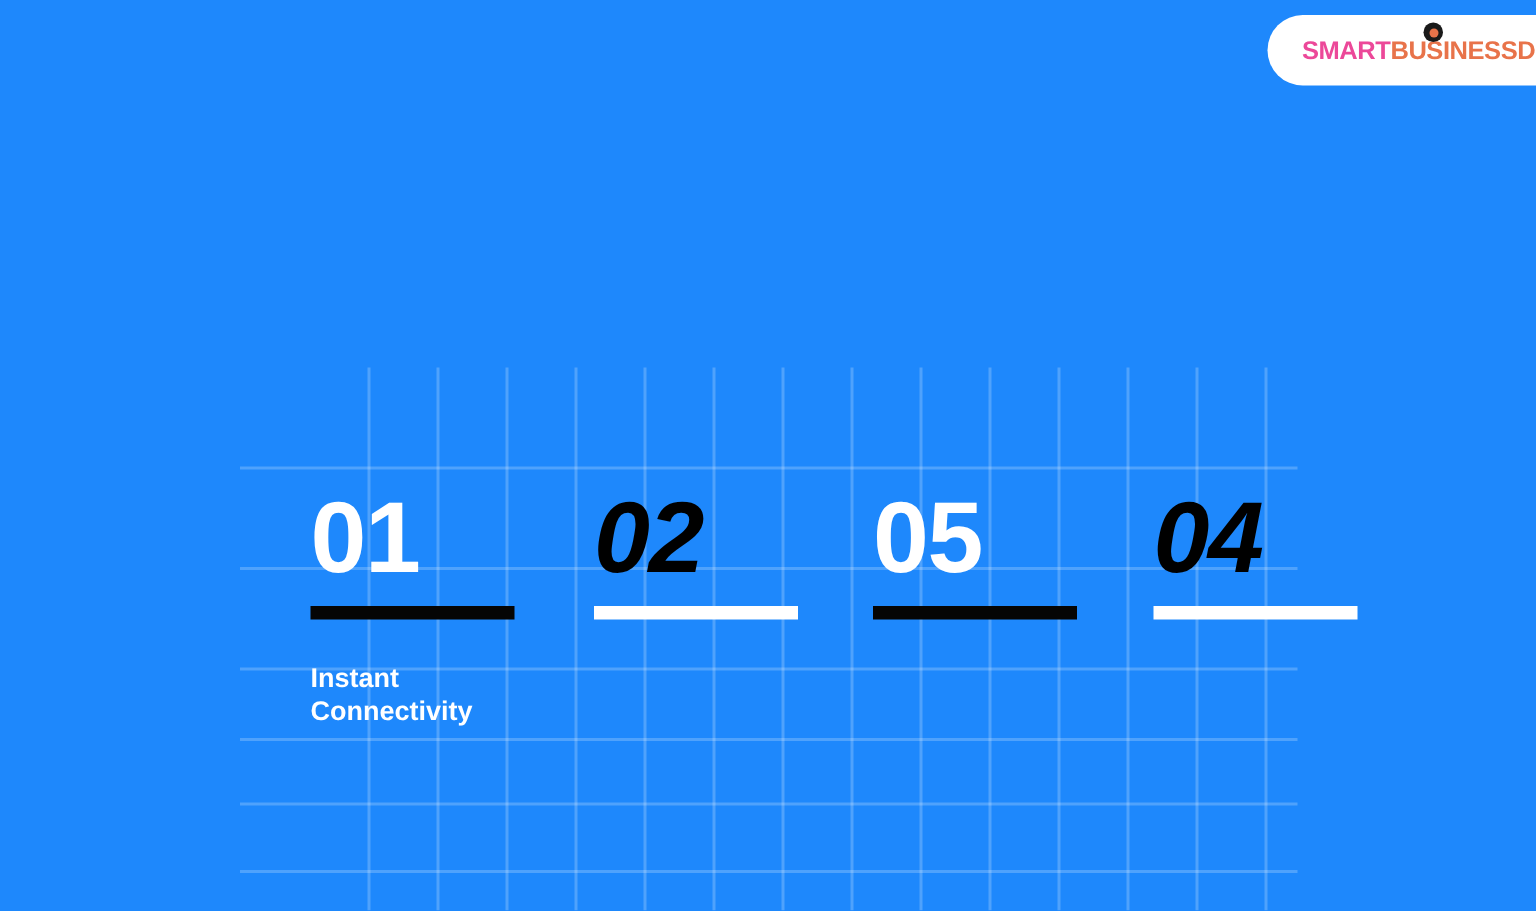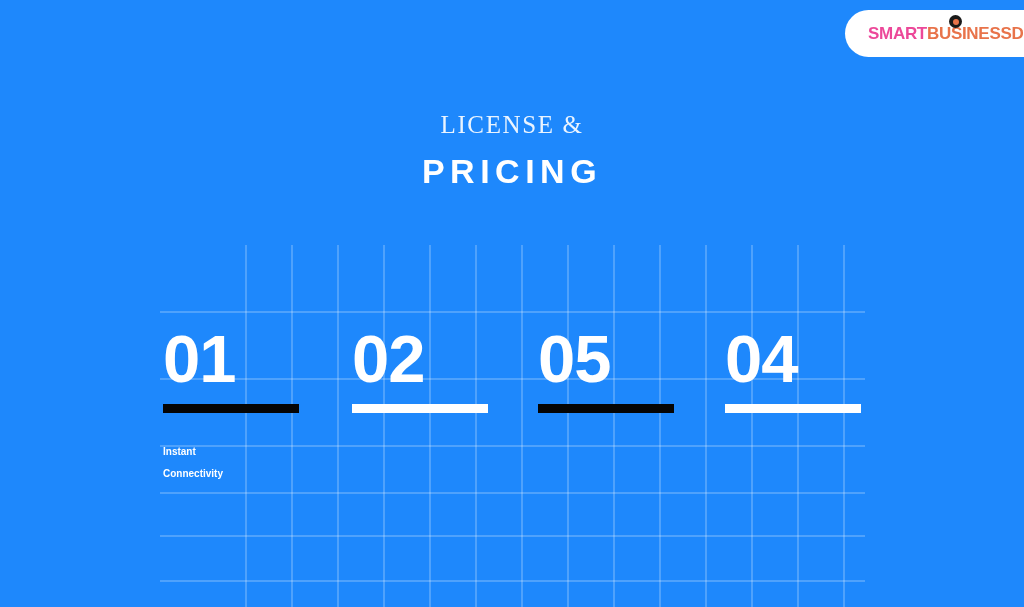--- a/index.html
+++ b/index.html
@@ -125,46 +125,47 @@
     position: absolute;
     left: 163px;
     top: 325px;
     width: 720px;
     height: 200px;
   }
   .item {
     position: absolute;
     top: 0;
     width: 175px;
+    margin-left: 44px;
   }
   .item-num {
     font-family: "Liberation Sans", sans-serif;
     font-size: 67px;
     font-weight: bold;
     line-height: 68px;
     letter-spacing: -1px;
     height: 70px;
   }
   .item-bar {
     width: 136px;
     height: 9px;
     margin-top: 9px;
   }
   .item-label {
     margin-top: 28px;
     font-family: "Liberation Sans", sans-serif;
-    font-size: 10px;
+    font-size: 18px;
     font-weight: bold;
     line-height: 22px;
     color: #ffffff;
     width: 160px;
     white-space: pre-line;
   }
   .num-white { color: #ffffff; }
-  .num-black { color: #ffffff; }
+  .num-black { color: #000000; font-style: italic; }
   .bar-white { background: #ffffff; }
   .bar-black { background: #050505; }
   .item-label-wide { width: 190px; }
 </style>
 </head>
 <body>
 
 <div class="slide">
 
   <div class="grid-layer">
@@ -193,24 +194,20 @@
 
   <div class="logo-pill">
     <span class="logo-wrap">
       <span class="logo-text">
         <span class="logo-smart">SMART</span><span class="logo-business">BUSINESSDAILY</span>
       </span>
       <span class="logo-dot-icon"></span>
     </span>
   </div>
 
-  <div class="heading-block">
-    <div class="eyebrow">LICENSE &amp;</div>
-    <div class="main-title">PRICING</div>
-  </div>
 
   <div class="items">
 
     <div class="item" style="left:0px">
       <div class="item-num num-white">01</div>
       <div class="item-bar bar-black"></div>
       <div class="item-label">Instant
 Connectivity</div>
     </div>
 

